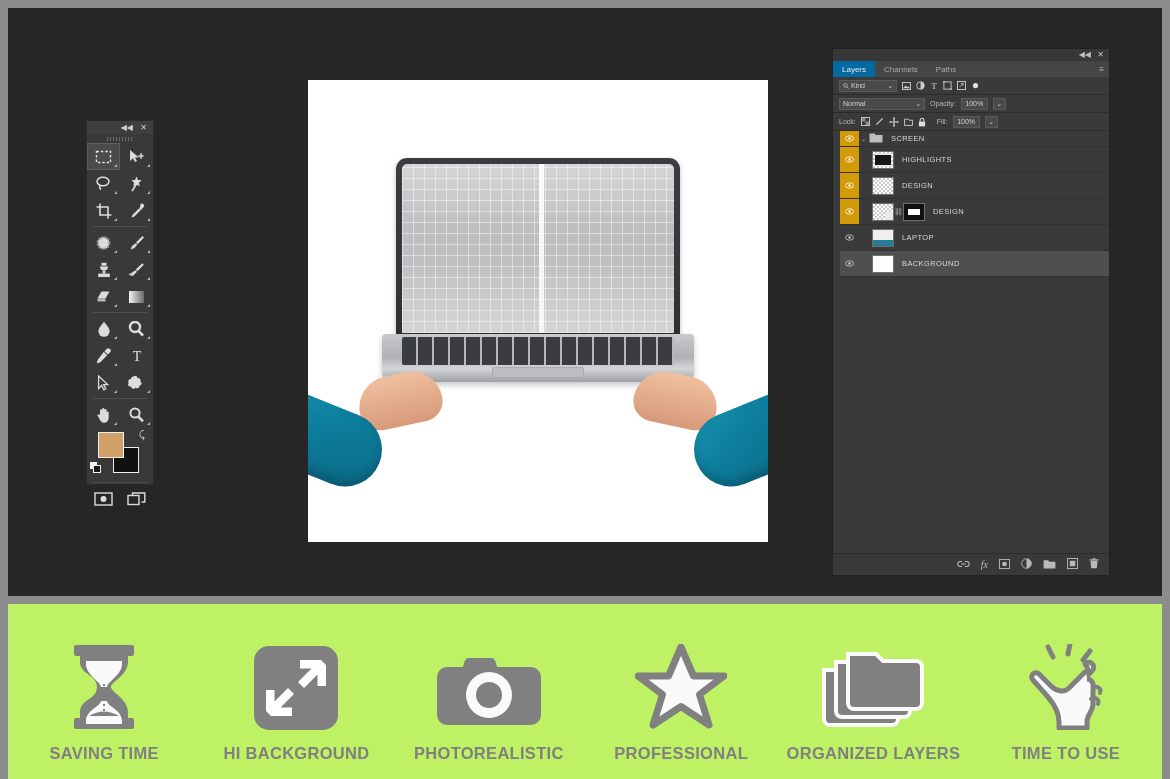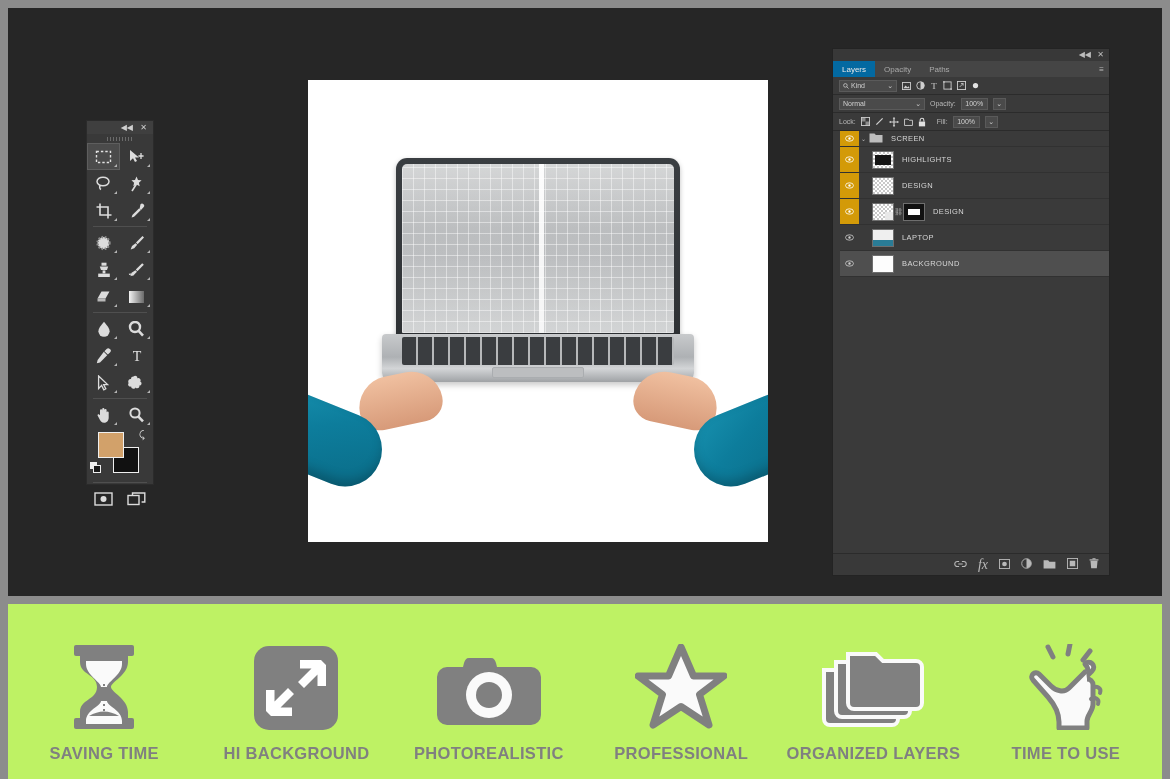--- a/index.html
+++ b/index.html
@@ -390,21 +390,21 @@
     </div>
 
     <div id="layers">
       <div id="lp-titlebar">
         <span style="right:18px">◀◀</span>
         <span style="right:5px">✕</span>
       </div>
 
       <div id="lp-tabs">
         <div class="lp-tab active">Layers</div>
-        <div class="lp-tab">Opacity</div>
+        <div class="lp-tab">Channels</div>
         <div class="lp-tab">Paths</div>
         <div id="lp-menu">≡</div>
       </div>
 
       <div class="lp-row" id="lp-filter">
         <div class="mini-sel" style="width:58px">
           <span style="display:flex;align-items:center;gap:2px">
             <span class="icn">
               <svg width="6" height="6" viewBox="0 0 8 8">
                   <circle cx="3.2" cy="3.2" r="2.4" fill="none" stroke="#cfcfcf" stroke-width="1"></circle>
@@ -581,21 +581,21 @@
         </div>
       </div>
 
       <div id="lp-bottom">
         <span>
           <svg width="13" height="8" viewBox="0 0 14 8">
               <path d="M5.5 1.2H3.6a2.8 2.8 0 0 0 0 5.6h1.9M8.5 1.2h1.9a2.8 2.8 0 0 1 0 5.6H8.5" fill="none" stroke="#b9b9b9" stroke-width="1.1"></path>
               <path d="M4.6 4h4.8" stroke="#b9b9b9" stroke-width="1.1"></path>
             </svg>
         </span>
-        <span style="font-family:'Liberation Serif',serif;font-style:italic;font-size:14px">fx</span>
+        <span style="font-family:'Liberation Serif',serif;font-style:italic;font-size:10px">fx</span>
         <span>
           <svg width="11" height="10" viewBox="0 0 12 11">
               <rect x=".5" y=".5" width="11" height="10" fill="none" stroke="#b9b9b9"></rect>
               <circle cx="6" cy="5.5" r="2.6" fill="#b9b9b9"></circle>
             </svg>
         </span>
         <span>
           <svg width="11" height="11" viewBox="0 0 12 12">
               <circle cx="6" cy="6" r="5.2" fill="none" stroke="#b9b9b9"></circle>
               <path d="M6 .8 A5.2 5.2 0 0 1 6 11.2Z" fill="#b9b9b9"></path>

